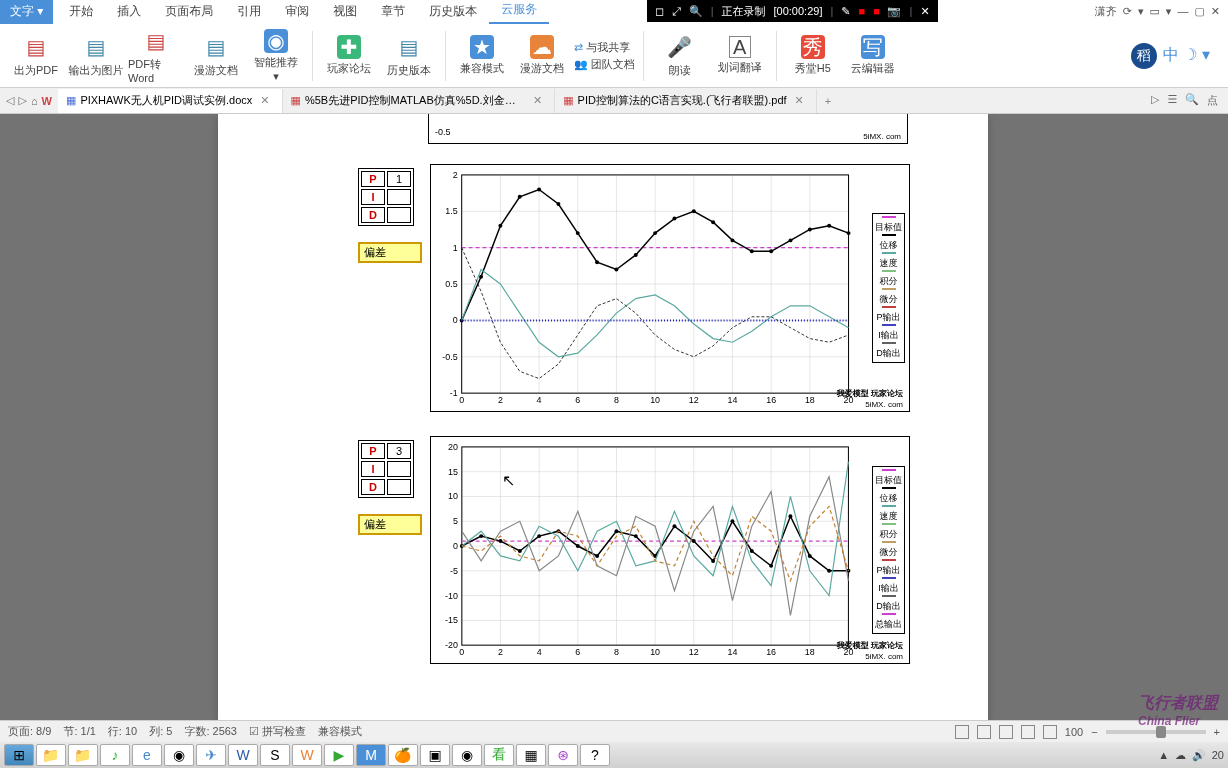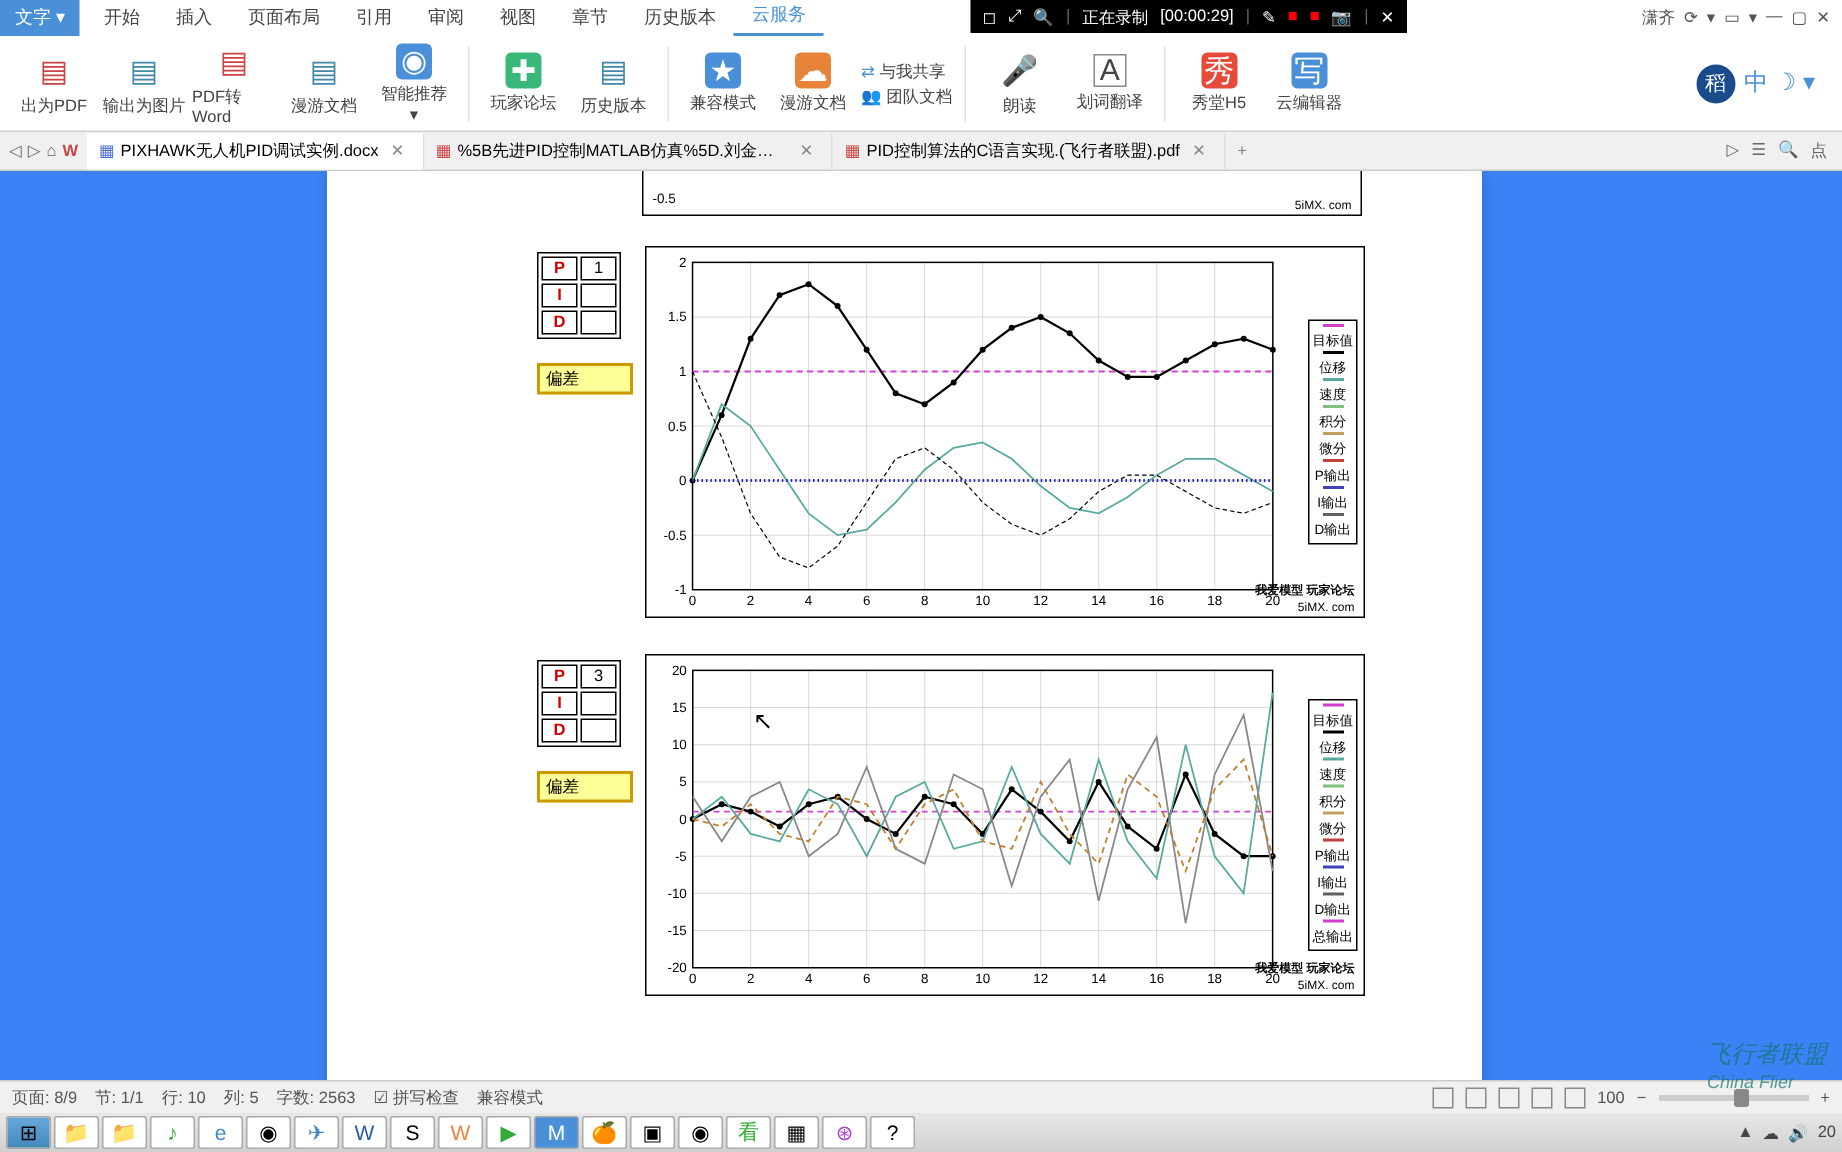--- a/index.html
+++ b/index.html
@@ -21,21 +21,21 @@
 .ribbon-right { margin-left: auto; display: flex; align-items: center; gap: 6px; padding-right: 10px; }
 .logo-badge { width: 26px; height: 26px; background: #1a4b8c; border-radius: 50%; color: #fff; display: flex; align-items: center; justify-content: center; font-size: 14px; }
 
 .doc-tabs { position: absolute; top: 88px; left: 0; right: 0; height: 26px; background: #f0f0f0; border-bottom: 1px solid #ccc; display: flex; align-items: center; font-size: 11px; }
 .doc-tabs-left { display: flex; align-items: center; gap: 4px; padding: 0 6px; color: #666; }
 .doc-tab { display: flex; align-items: center; gap: 4px; padding: 0 8px; height: 24px; border-right: 1px solid #ddd; max-width: 280px; }
 .doc-tab.active { background: #fff; }
 .doc-tab .close { color: #888; padding: 0 4px; }
 .doc-tabs-right { margin-left: auto; display: flex; gap: 8px; padding: 0 10px; color: #666; }
 
-.document-area { position: absolute; top: 114px; left: 0; right: 0; bottom: 48px; background: #3b82f6; overflow: hidden; }
+.document-area { position: absolute; top: 114px; left: 0; right: 0; bottom: 48px; background: #737373; overflow: hidden; }
 .page { position: absolute; left: 218px; top: 0; width: 770px; height: 610px; background: #fff; box-shadow: 0 2px 8px rgba(0,0,0,0.2); }
 
 .param-table { position: absolute; border: 1px solid #000; font-size: 11px; }
 .param-table td { border: 1px solid #000; padding: 1px 6px; text-align: center; min-width: 24px; height: 16px; }
 .param-table .lbl { color: #c00; font-weight: bold; }
 .err-box { position: absolute; border: 2px solid #c90; background: #ff9; padding: 1px 4px; font-size: 11px; }
 
 .chart { position: absolute; border: 1px solid #000; background: #fff; }
 .chart svg { width: 100%; height: 100%; }
 .legend { position: absolute; right: 4px; top: 50%; transform: translateY(-50%); border: 1px solid #000; background: #fff; font-size: 9px; padding: 2px; }
@@ -46,21 +46,21 @@
 
 .statusbar { position: absolute; left: 0; right: 0; bottom: 26px; height: 22px; background: #f0f0f0; border-top: 1px solid #ccc; display: flex; align-items: center; font-size: 11px; color: #555; padding: 0 8px; gap: 12px; }
 .statusbar .right { margin-left: auto; display: flex; align-items: center; gap: 8px; }
 .zoom-slider { width: 100px; height: 4px; background: #ccc; position: relative; }
 .zoom-thumb { position: absolute; left: 50%; top: -4px; width: 10px; height: 12px; background: #888; border-radius: 2px; }
 
 .taskbar { position: absolute; left: 0; right: 0; bottom: 0; height: 26px; background: linear-gradient(#e8e8e8,#d0d0d0); display: flex; align-items: center; gap: 2px; padding: 0 4px; }
 .task-item { width: 30px; height: 22px; background: #fff; border: 1px solid #aaa; border-radius: 2px; display: flex; align-items: center; justify-content: center; font-size: 14px; }
 .tray { margin-left: auto; display: flex; align-items: center; gap: 6px; font-size: 11px; color: #444; }
 
-.watermark { position: absolute; right: 10px; bottom: 40px; font-size: 16px; color: #0f766e; font-style: italic; opacity: 0.7; pointer-events: none; }
+.watermark { position: absolute; right: 10px; bottom: 40px; font-size: 16px; color: #701a75; font-style: italic; opacity: 0.7; pointer-events: none; font-weight: bold; }
 .cursor-arrow { position: absolute; left: 502px; top: 357px; font-size: 16px; color: #000; pointer-events: none; }
 
 .sb-icon { width:14px; height:14px; border:1px solid #888; display:inline-block; }
 </style>
 </head>
 <body>
 
 <div class="recorder-panel">
   <span>◻</span>
   <span>⤢</span>

